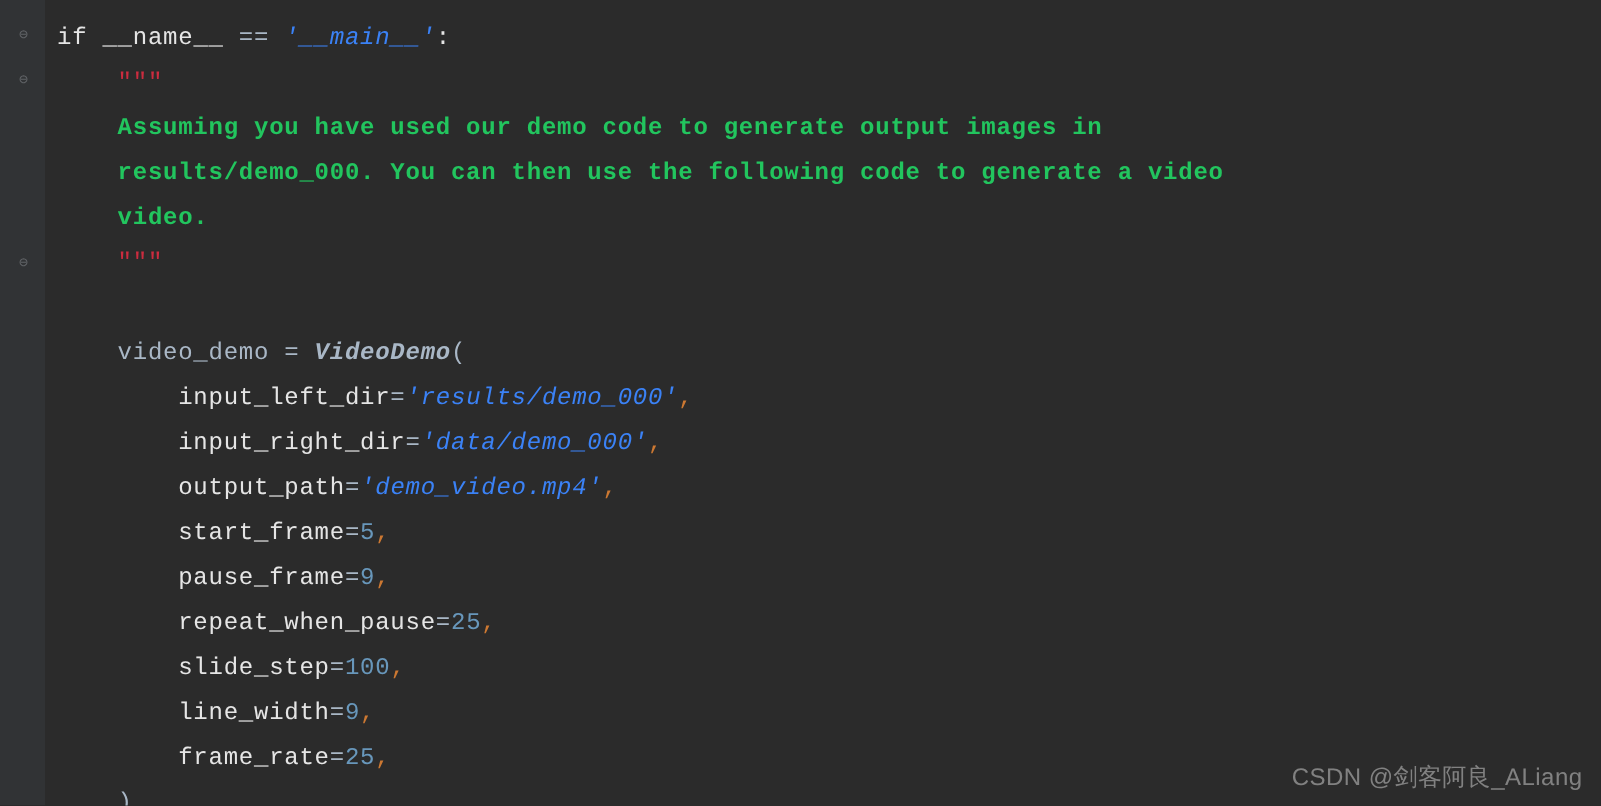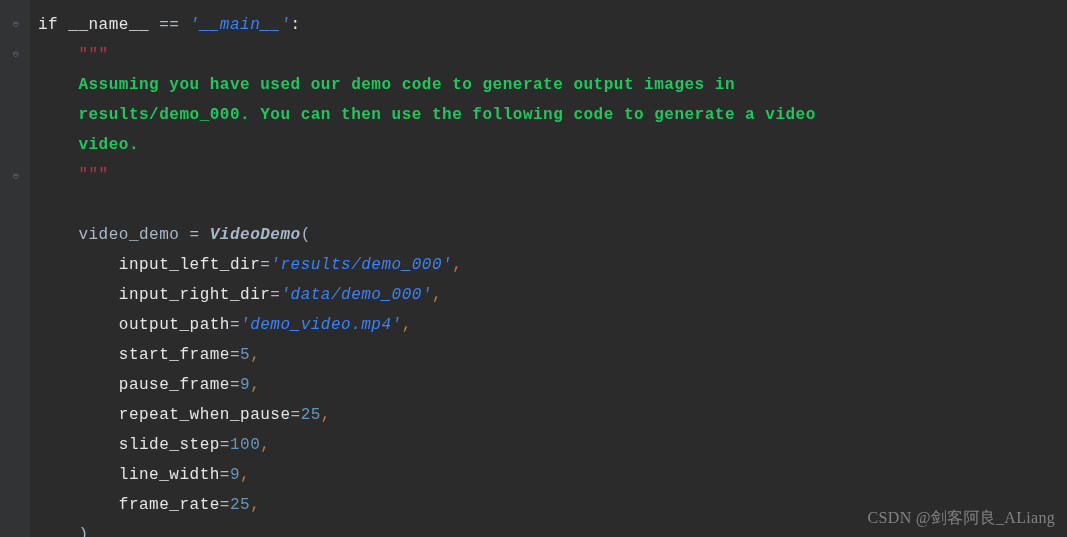--- a/index.html
+++ b/index.html
@@ -58,21 +58,21 @@
     .param-name { color: #e5e5e5; }
     .equals { color: #a9b7c6; }
     .number { color: #6897bb; }
     .funcname { color: #a9b7c6; font-style: italic; font-weight: bold; }
     .paren { color: #a9b7c6; }
     .comma { color: #cc7832; }
     .watermark {
       position: absolute;
       right: 12px;
       bottom: 8px;
-      font-family: Liberation Serif, serif;
+      font-family: Liberation Sans, sans-serif;
       font-size: 16px;
       color: rgba(200, 200, 200, 0.55);
       letter-spacing: 0.3px;
     }
   </style>
 </head>
 <body>
 
 <div class="editor-area">
   <div class="gutter">

